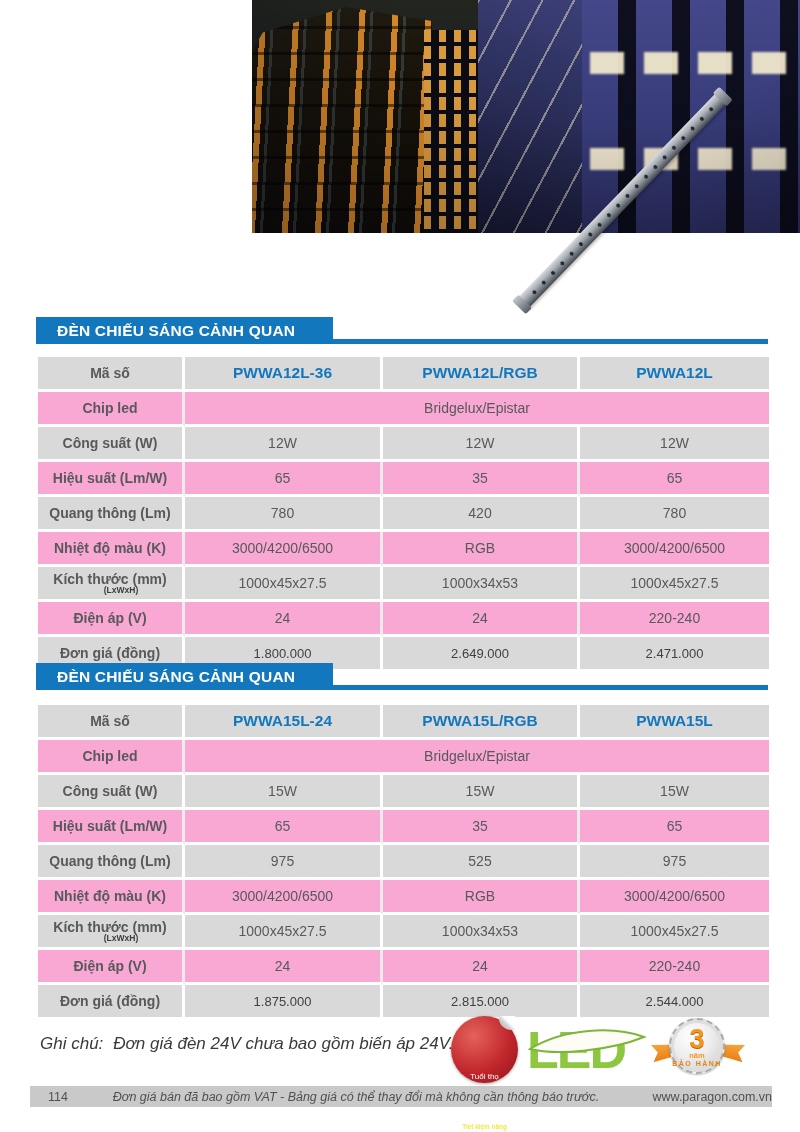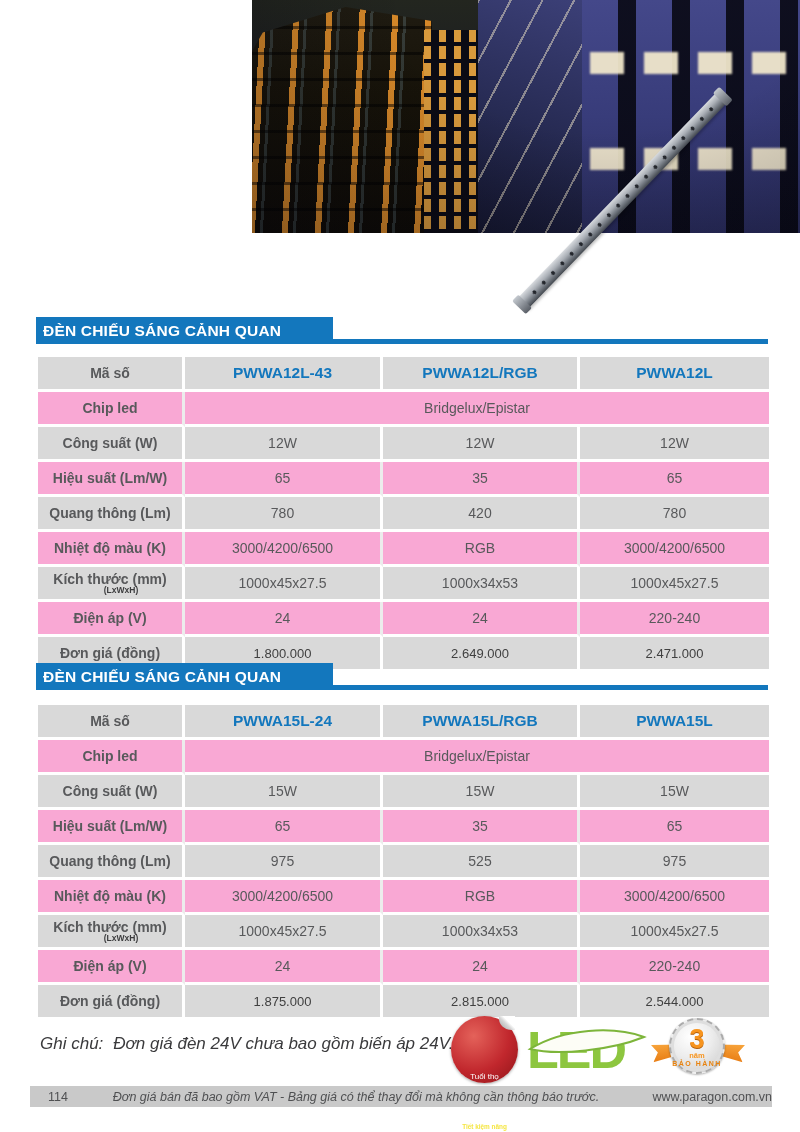--- a/index.html
+++ b/index.html
@@ -50,21 +50,21 @@
     background:radial-gradient(circle 3px at 7px 50%, #23262c 58%, rgba(35,38,44,0) 66%);
     background-size:13.4px 100%;background-repeat:repeat-x;}
   .ledbar .cap{position:absolute;top:-2px;width:9px;height:19px;border-radius:2px;
     background:linear-gradient(180deg,#c4c9cf 0%,#595e66 100%);}
   .cap-left{left:-3px;}  .cap-right{right:-3px;}
 
   
   .sec{position:absolute;left:36px;width:734px;height:27px;}
   .sec-line{position:absolute;left:0;right:2px;bottom:0;height:5px;background:#1377bd;}
   .sec-bar{position:absolute;left:0;top:0;width:297px;height:27px;background:#1377bd;
-    color:#ffffff;font-weight:bold;font-size:15.5px;line-height:27px;padding-left:7px;
+    color:#ffffff;font-weight:bold;font-size:15.5px;line-height:27px;padding-left:21px;
     box-sizing:border-box;letter-spacing:.2px;}
 
   
   table.spec{position:absolute;left:38px;width:731px;border-collapse:separate;border-spacing:0;table-layout:fixed;}
   col.c0{width:147px;} col.c1{width:198px;} col.c2{width:197px;} col.c3{width:189px;}
   table.spec td{height:30px;text-align:center;font-size:14px;color:#58595b;
     padding:1px 4px;border-right:3px solid #fff;border-bottom:3px solid #fff;}
   table.spec td:last-child{border-right:none;}
   tr.g td{background:#d9d9d9;}
   tr.w td{background:#f9a8d4;border-right-color:#ececec;}
@@ -142,21 +142,21 @@
 <table class="spec" style="top:357px">
   <colgroup>
       <col class="c0">
       <col class="c1">
       <col class="c2">
       <col class="c3">
     </colgroup>
   <tbody>
       <tr class="g model">
         <td class="lbl">Mã số</td>
-        <td>PWWA12L-43</td>
+        <td>PWWA12L-36</td>
         <td>PWWA12L/RGB</td>
         <td>PWWA12L</td>
       </tr>
       <tr class="w">
         <td class="lbl">Chip led</td>
         <td colspan="3">Bridgelux/Epistar</td>
       </tr>
       <tr class="g">
         <td class="lbl">Công suất (W)</td>
         <td>12W</td>

